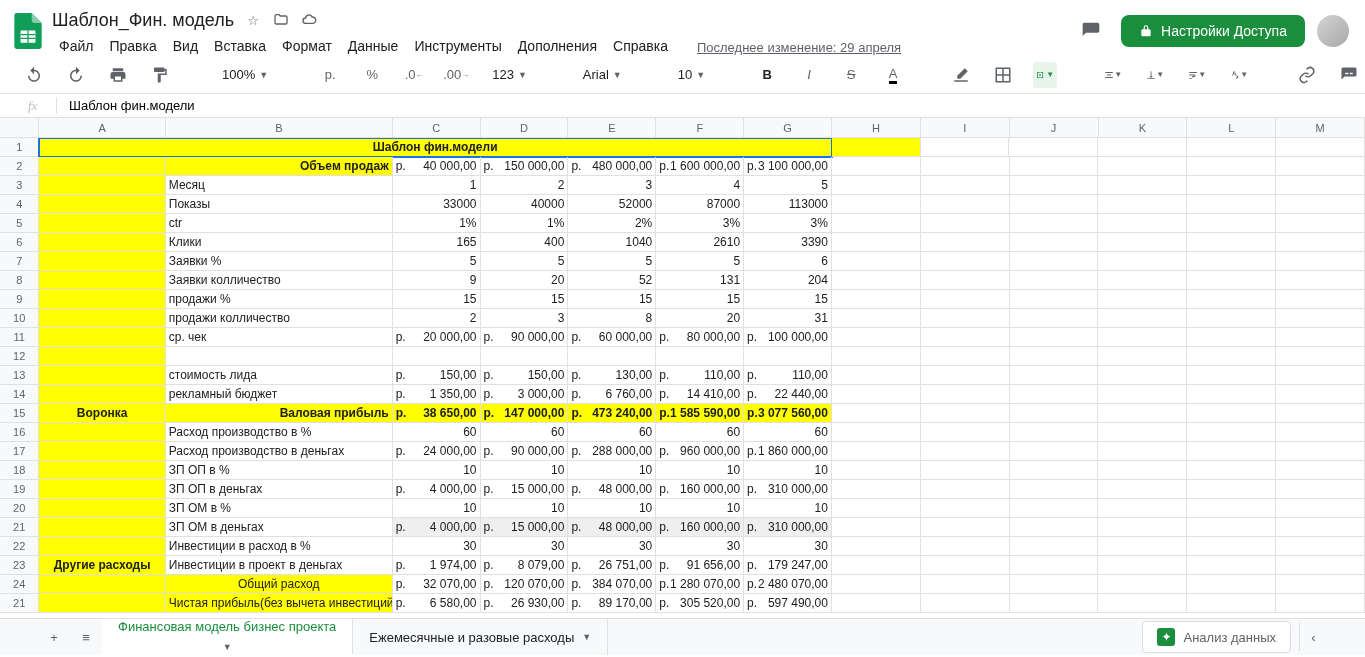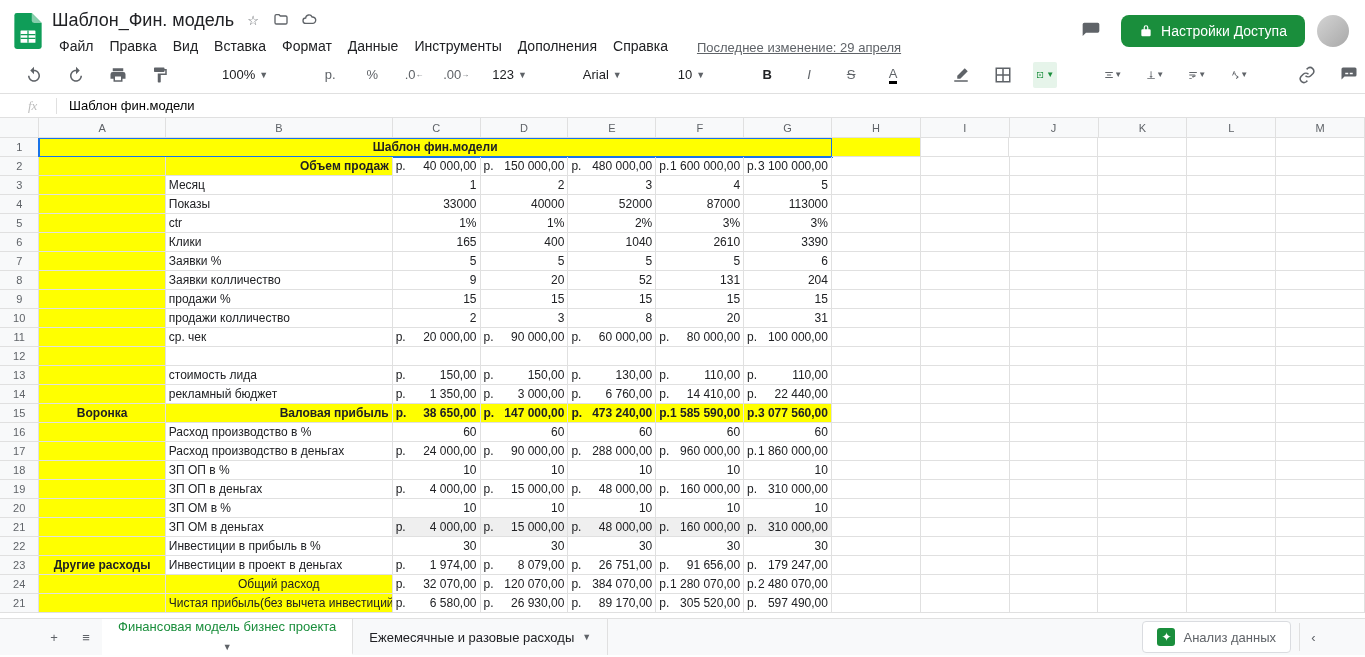--- a/index.html
+++ b/index.html
@@ -726,21 +726,21 @@
         <div class="cell wH"></div>
         <div class="cell wI"></div>
         <div class="cell wJ"></div>
         <div class="cell wK"></div>
         <div class="cell wL"></div>
         <div class="cell wM"></div>
       </div>
       <div class="row">
         <div class="row-hdr">22</div>
         <div class="cell wA yellow"></div>
-        <div class="cell wB">Инвестиции в прибыль в %</div>
+        <div class="cell wB">Инвестиции в расход в %</div>
         <div class="cell wC right">30</div>
         <div class="cell wD right">30</div>
         <div class="cell wE right">30</div>
         <div class="cell wF right">30</div>
         <div class="cell wG right">30</div>
         <div class="cell wH"></div>
         <div class="cell wI"></div>
         <div class="cell wJ"></div>
         <div class="cell wK"></div>
         <div class="cell wL"></div>

